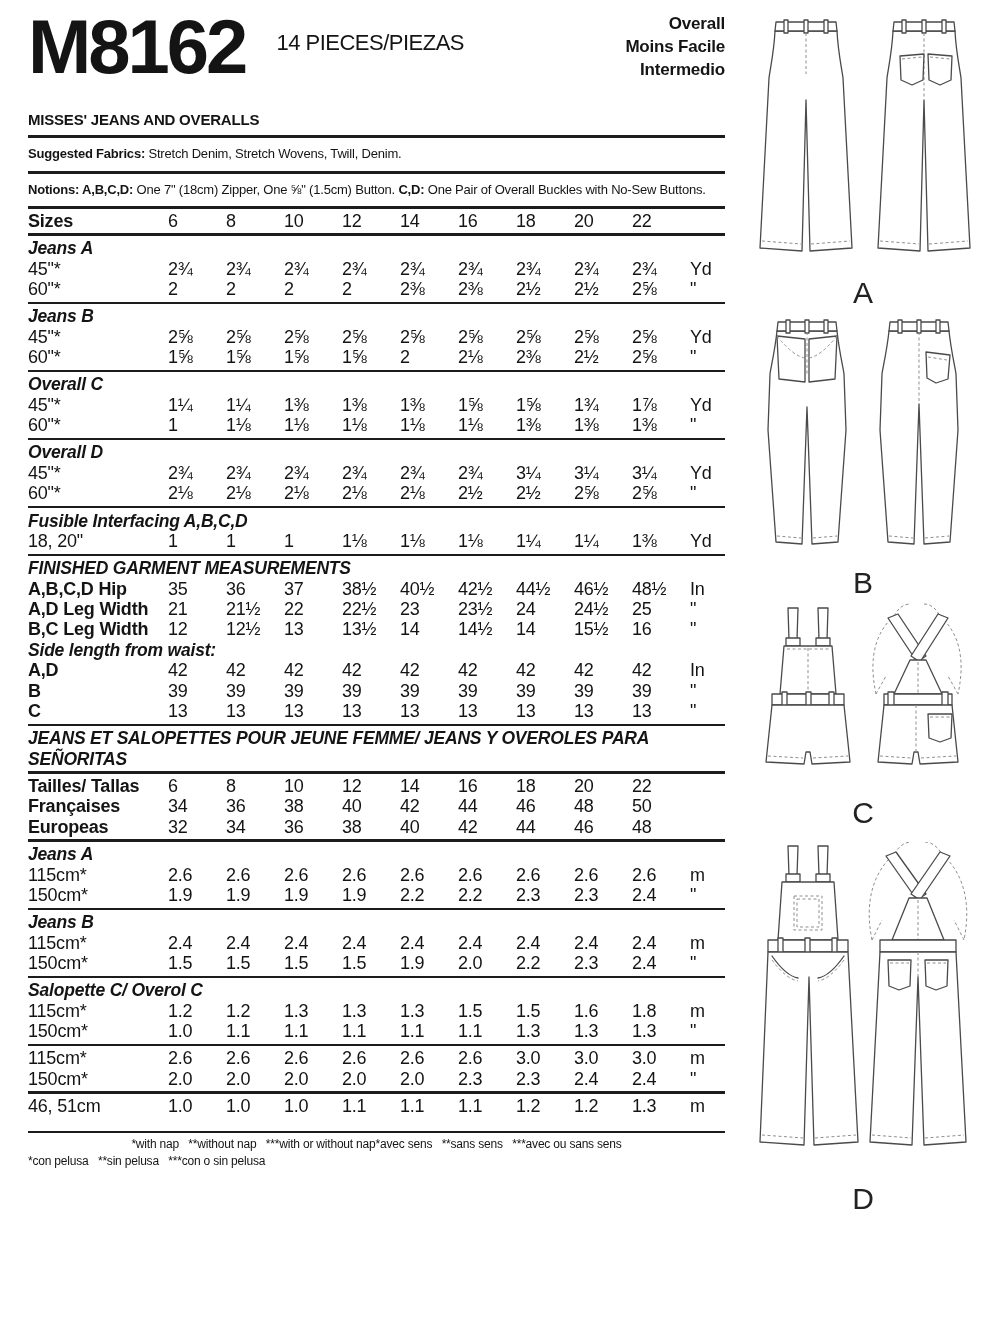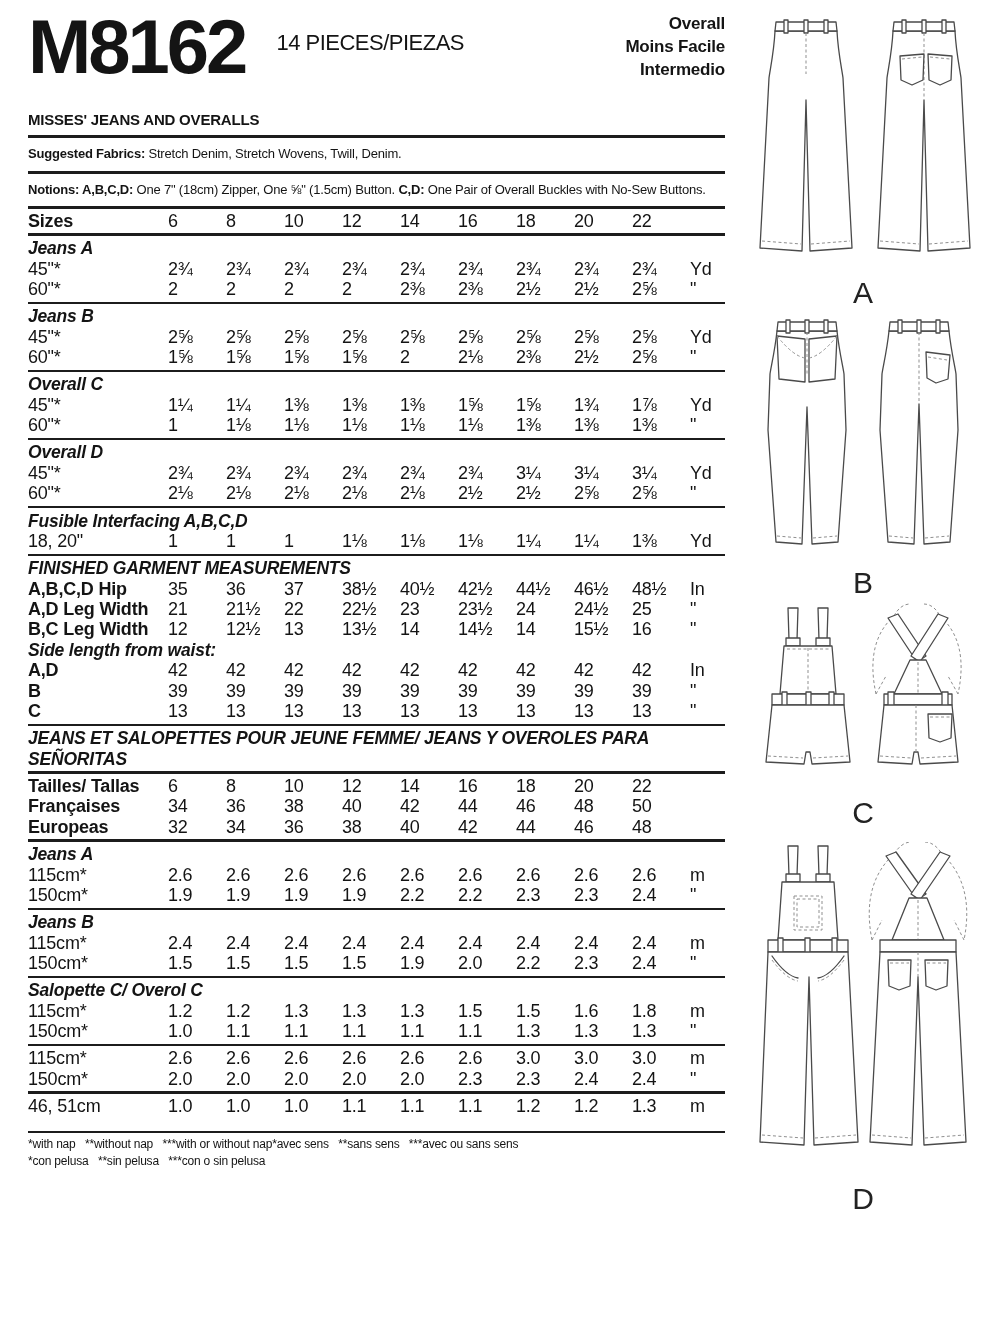--- a/index.html
+++ b/index.html
@@ -24,21 +24,21 @@
   .trow{display:grid;grid-template-columns:140px repeat(9,58px) 1fr;
         line-height:20.4px;font-size:18px;align-items:baseline;}
   .thead{font-weight:bold;font-size:17.5px;}
   .thead .hlab{grid-column:1/-1;font-style:italic;}
   .lab{white-space:pre;}
   .trule{height:2.5px;background:#1c1c1c;margin:2.2px 0;}
   .tgap{height:12px;}
 
   
   .footnotes{font-size:12px;line-height:17px;margin-top:3px;}
-  .fn-line1{display:flex;justify-content:flex-start;}
+  .fn-line1{display:flex;justify-content:center;}
   .footnotes span{white-space:pre;}
 
   
   .figures{position:absolute;left:740px;top:0;width:247px;height:1340px;}
   .fig{position:absolute;left:8px;width:230px;text-align:center;}
   .fig-a{top:12px;} .fig-b{top:312px;} .fig-c{top:602px;} .fig-d{top:842px;}
   .fig-label{font-size:30px;color:#222;letter-spacing:0;margin-top:2px;}
   svg{display:block;}
   .ln{fill:#fff;stroke:#4a4a4a;stroke-width:1.3;stroke-linejoin:round;stroke-linecap:round;}
   .lno{fill:none;stroke:#4a4a4a;stroke-width:1.3;stroke-linejoin:round;stroke-linecap:round;}

